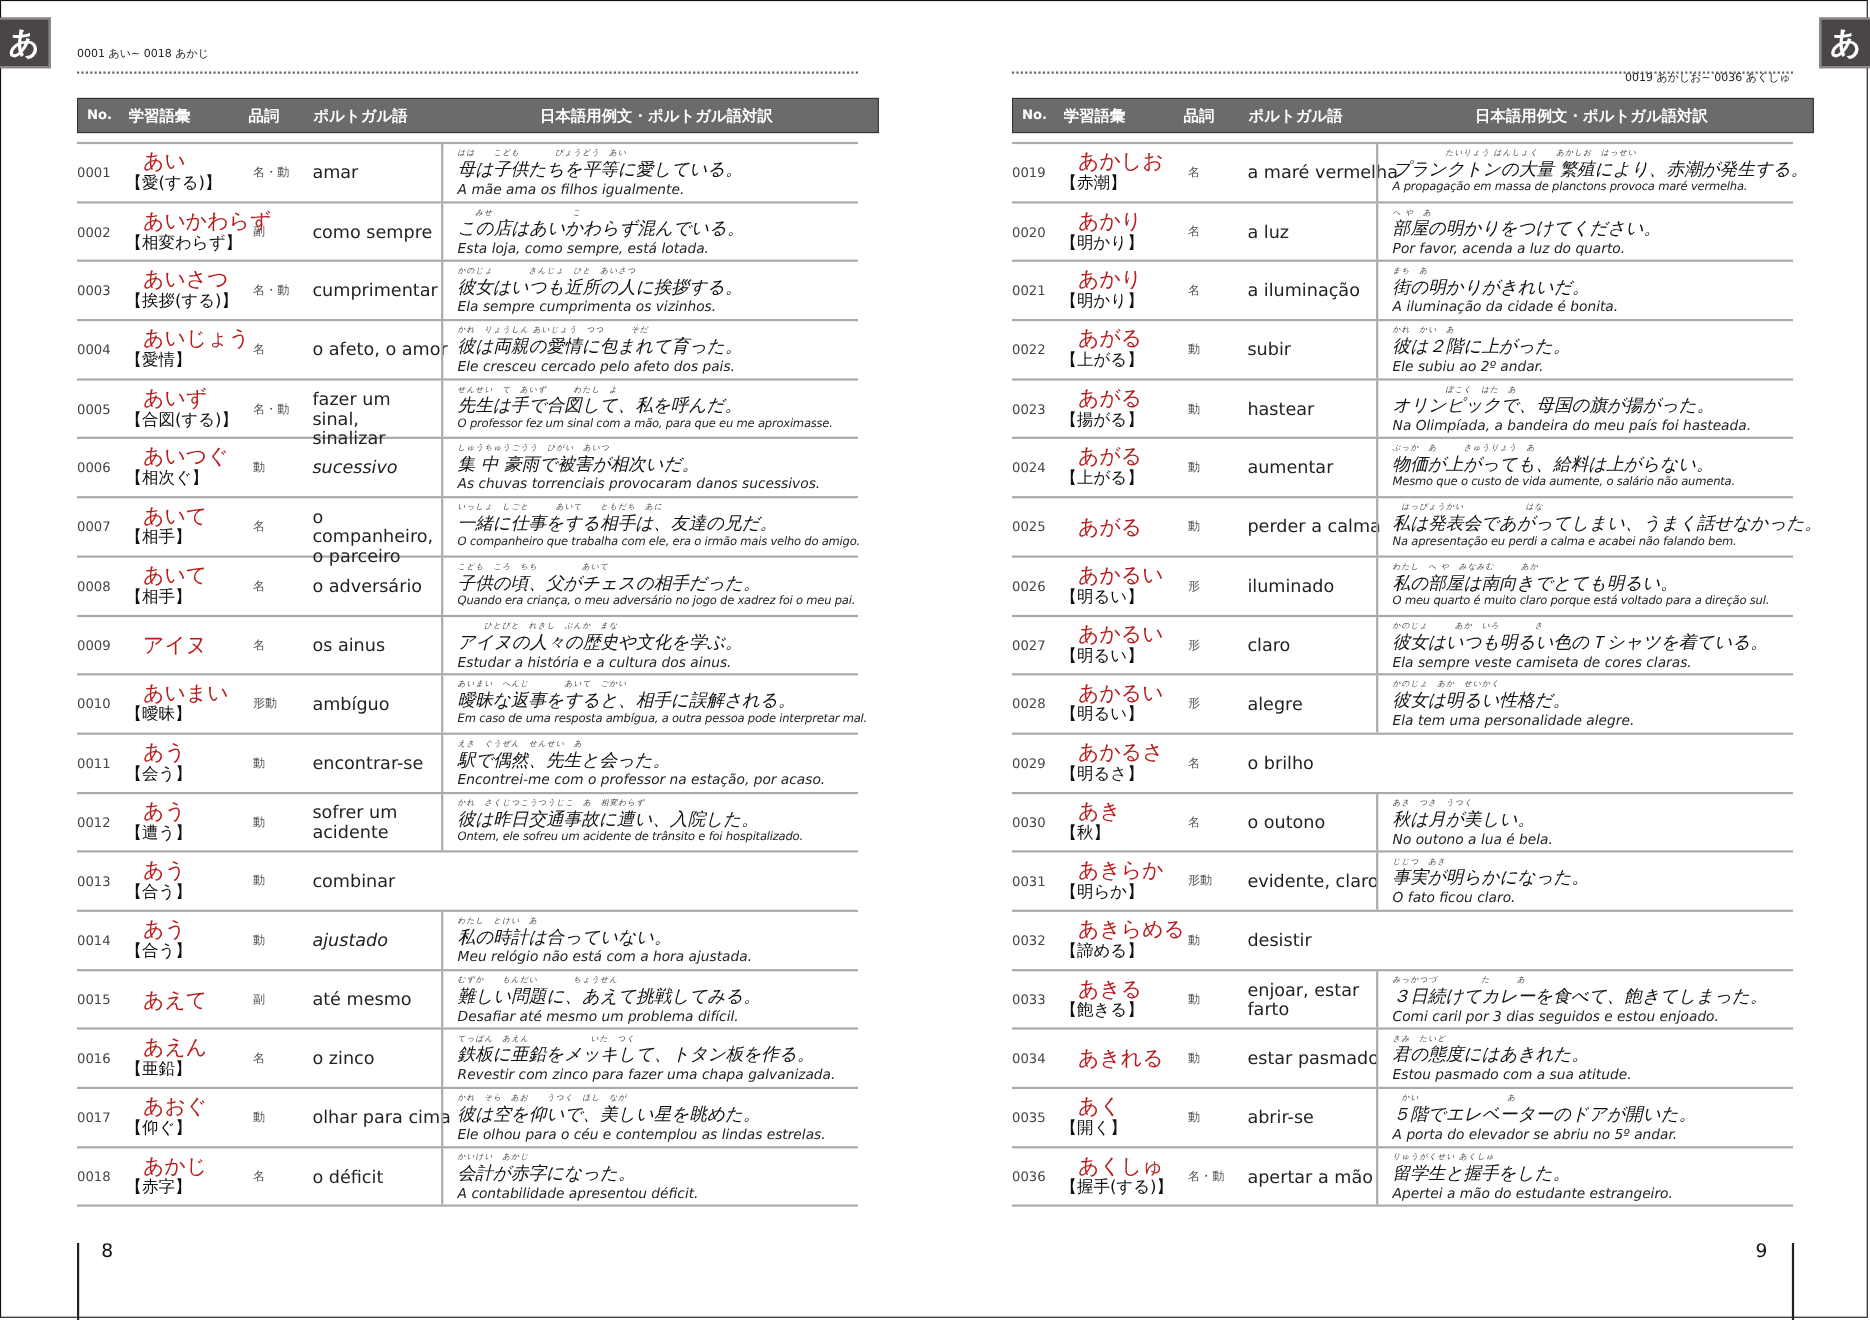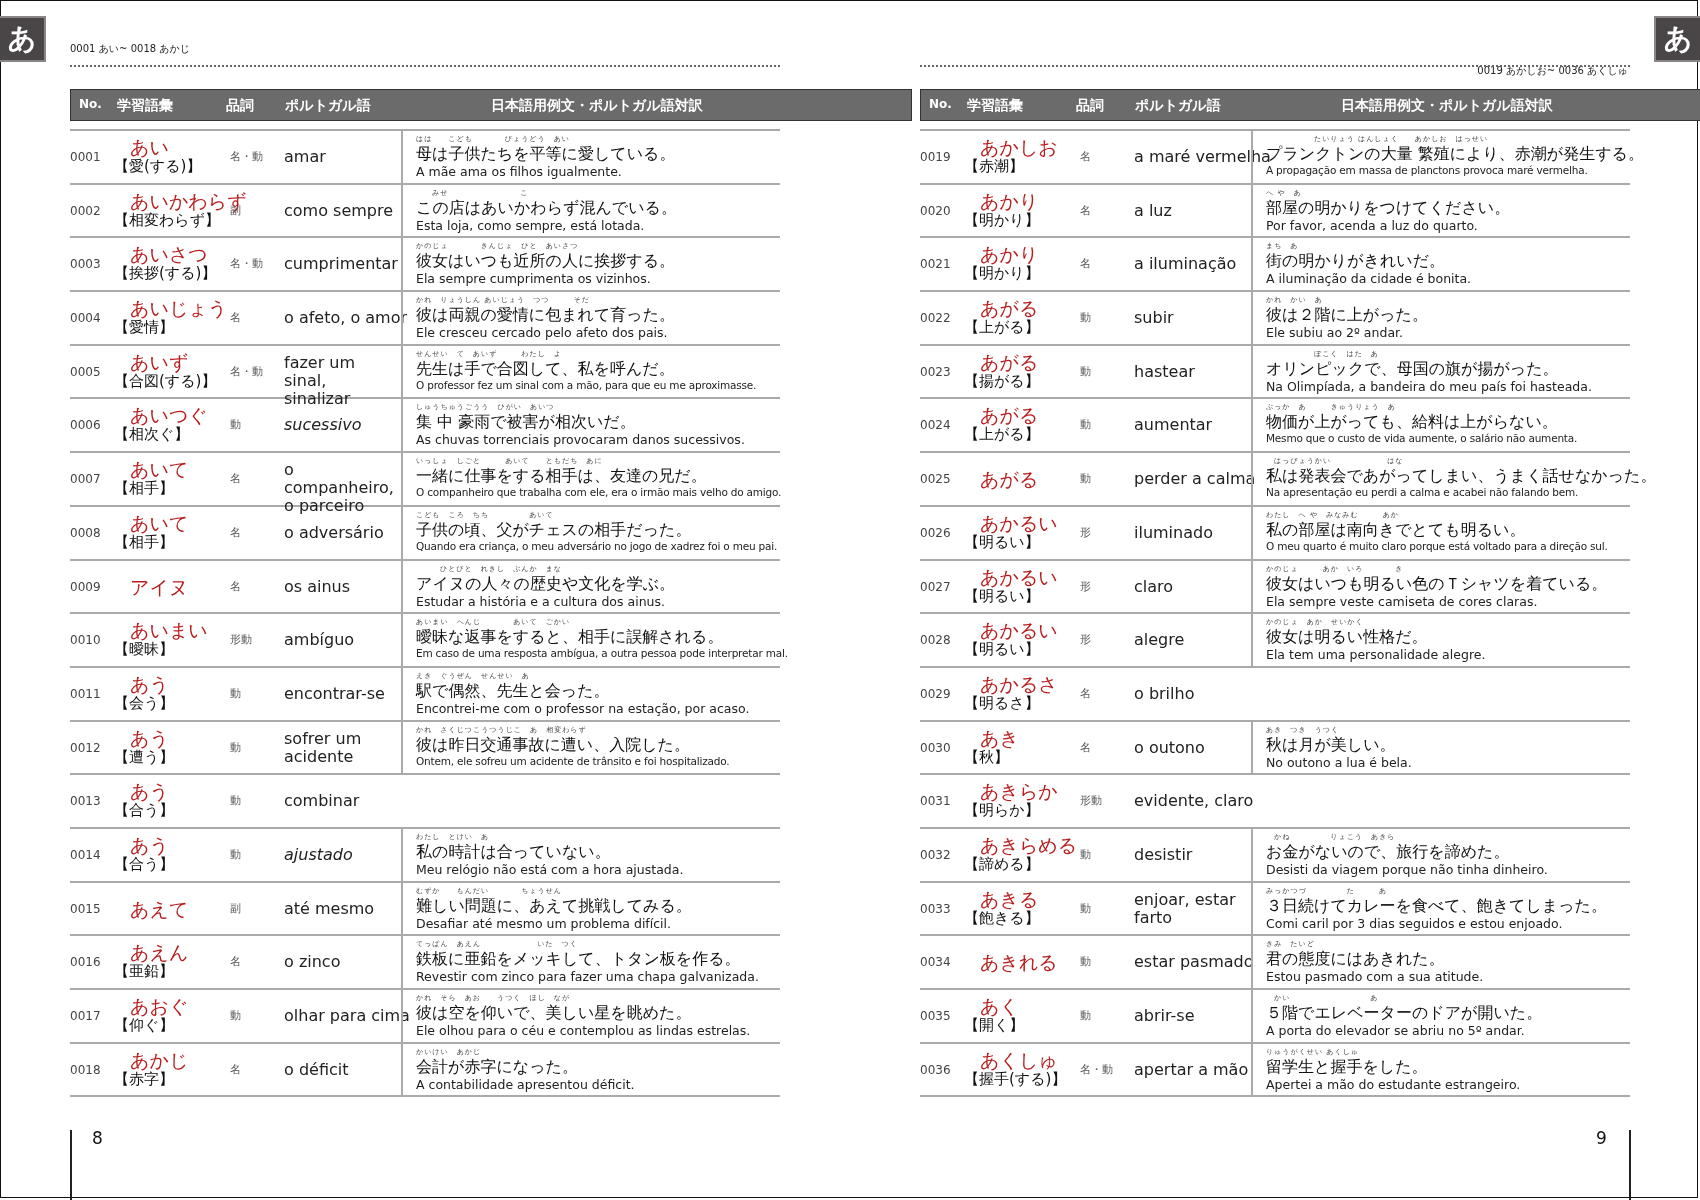--- a/index.html
+++ b/index.html
@@ -17,38 +17,38 @@
   }
   .tab.left { left: 0; border-left: none; }
   .tab.right { right: 0; border-right: none; }
   .running {
     position: absolute; top: 42px; font-size: 10px; color: #222;
     font-family: "DejaVu Sans", sans-serif;
   }
   .dots { position: absolute; top: 65px; height: 0; border-top: 2px dotted #666; }
   .page { position: absolute; top: 0; width: 710px; }
   .hdr {
-    position: absolute; top: 89px; left: 0; width: 842px; height: 32px;
+    position: absolute; top: 89px; left: 0; width: 729px; height: 32px;
     background: #6b6b6b; border: 1px solid #333; box-sizing: border-box;
     color: #fff; font-size: 14px; font-weight: bold;
   }
   .hdr span { position: absolute; top: 7px; }
   .toprule { position: absolute; top: 129px; left: 0; width: 710px; border-top: 2px solid #aaa; }
   .rows { position: absolute; top: 131px; left: 0; width: 710px; }
   .row { position: relative; height: 53.7px; border-bottom: 2px solid #aaa; box-sizing: border-box; }
   .row .no { position: absolute; left: 0; top: 19px; font-size: 12px; color: #444; }
   .row .kana { position: absolute; left: 60px; top: 6px; font-size: 19px; color: #b91c1c; line-height: 20px; white-space: nowrap; }
   .row .kanji { position: absolute; left: 44px; top: 26px; font-size: 15px; color: #111; line-height: 18px; white-space: nowrap; }
   .row .kana.solo { top: 16px; }
   .row .pos { position: absolute; left: 160px; top: 18px; font-size: 11px; color: #555; white-space: nowrap; }
   .row .pt { position: absolute; left: 214px; font-size: 16px; color: #222; line-height: 18px; width: 112px; }
   .row .pt.one { top: 17px; white-space: nowrap; }
   .row .pt.two { top: 8px; }
   .row .pt.it { font-style: italic; }
-  .row .ex { position: absolute; left: 331px; top: 0; bottom: 0; right: 0; border-left: 2px solid #aaa; padding-left: 13px; }
+  .row .ex { position: absolute; left: 331px; top: 0; bottom: 0; right: 0; border-left: 2px solid #aaa; padding-left: 13px; font-style: italic; }
   .row .ruby { position: absolute; top: 3px; left: 13px; font-size: 7px; color: #444; white-space: nowrap; letter-spacing: 1px; }
   .row .ja { position: absolute; top: 13px; left: 13px; font-size: 16px; color: #111; white-space: nowrap; }
   .row .tr { position: absolute; top: 33px; left: 13px; font-size: 12.5px; color: #222; white-space: nowrap; }
   .row .tr.sm { font-size: 10.5px; letter-spacing: -0.2px; }
   .pnum { position: absolute; top: 1128px; font-size: 17px; color: #111; }
   .vline { position: absolute; top: 1130px; height: 70px; border-left: 2px solid #222; }
 </style>
 </head>
 <body>
 
@@ -438,32 +438,32 @@
       <span class="ja">秋は月が美しい。</span>
       <span class="tr">No outono a lua é bela.</span>
     </div>
   </div>
       <div class="row">
     <span class="no">0031</span>
     <span class="kana">あきらか</span>
     <span class="kanji">【明らか】</span>
     <span class="pos">形動</span>
     <span class="pt one">evidente, claro</span>
+    <div class="ex">
+      <span class="ruby">じじつ　あき</span>
+      <span class="ja">事実が明らかになった。</span>
+      <span class="tr">O fato ficou claro.</span>
+    </div>
   </div>
       <div class="row">
     <span class="no">0032</span>
     <span class="kana">あきらめる</span>
     <span class="kanji">【諦める】</span>
     <span class="pos">動</span>
     <span class="pt one">desistir</span>
-    <div class="ex">
-      <span class="ruby">　かね　　　　　りょこう　あきら</span>
-      <span class="ja">お金がないので、旅行を諦めた。</span>
-      <span class="tr">Desisti da viagem porque não tinha dinheiro.</span>
-    </div>
   </div>
       <div class="row">
     <span class="no">0033</span>
     <span class="kana">あきる</span>
     <span class="kanji">【飽きる】</span>
     <span class="pos">動</span>
     <span class="pt two">enjoar, estar farto</span>
     <div class="ex">
       <span class="ruby">みっかつづ　　　　　た　　　あ</span>
       <span class="ja">３日続けてカレーを食べて、飽きてしまった。</span>

